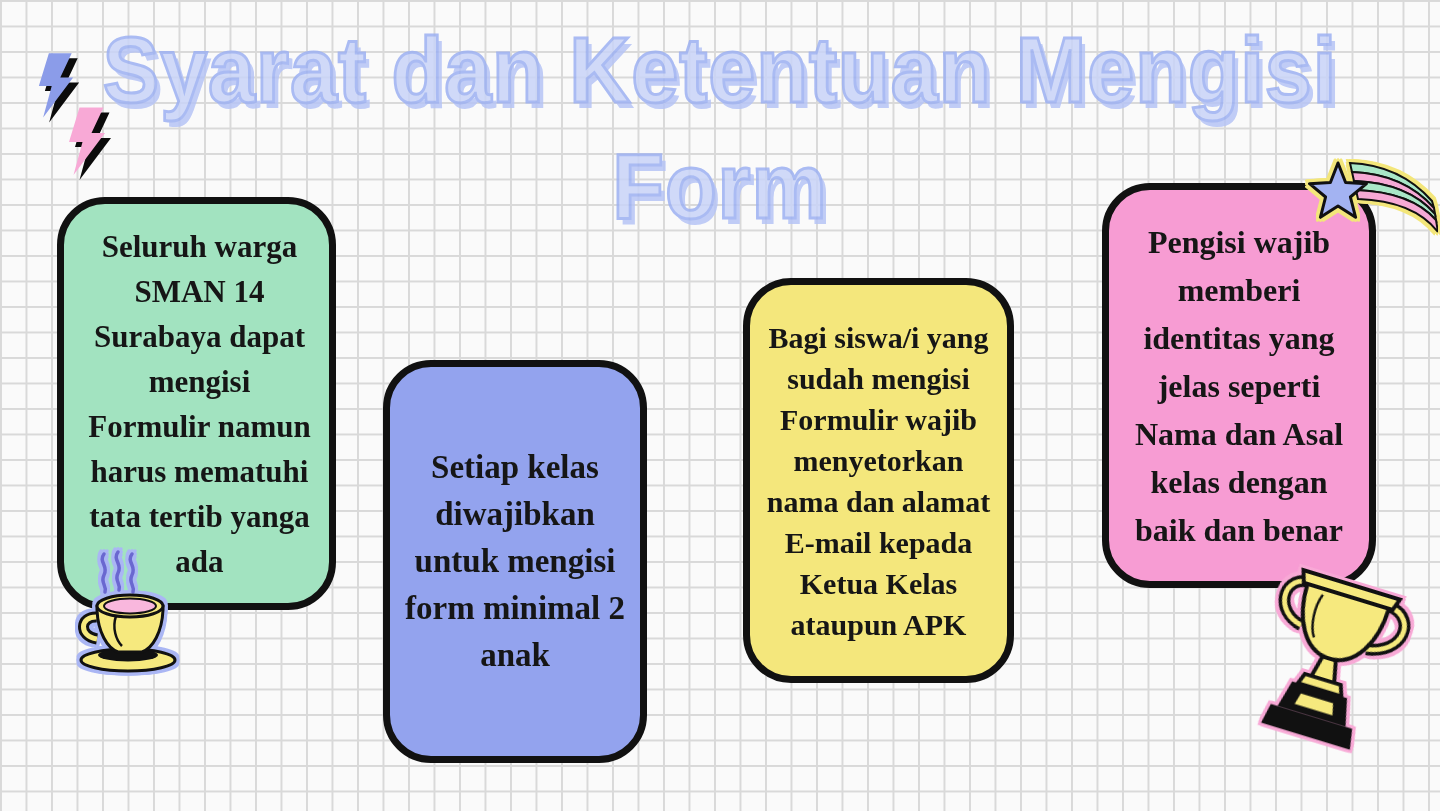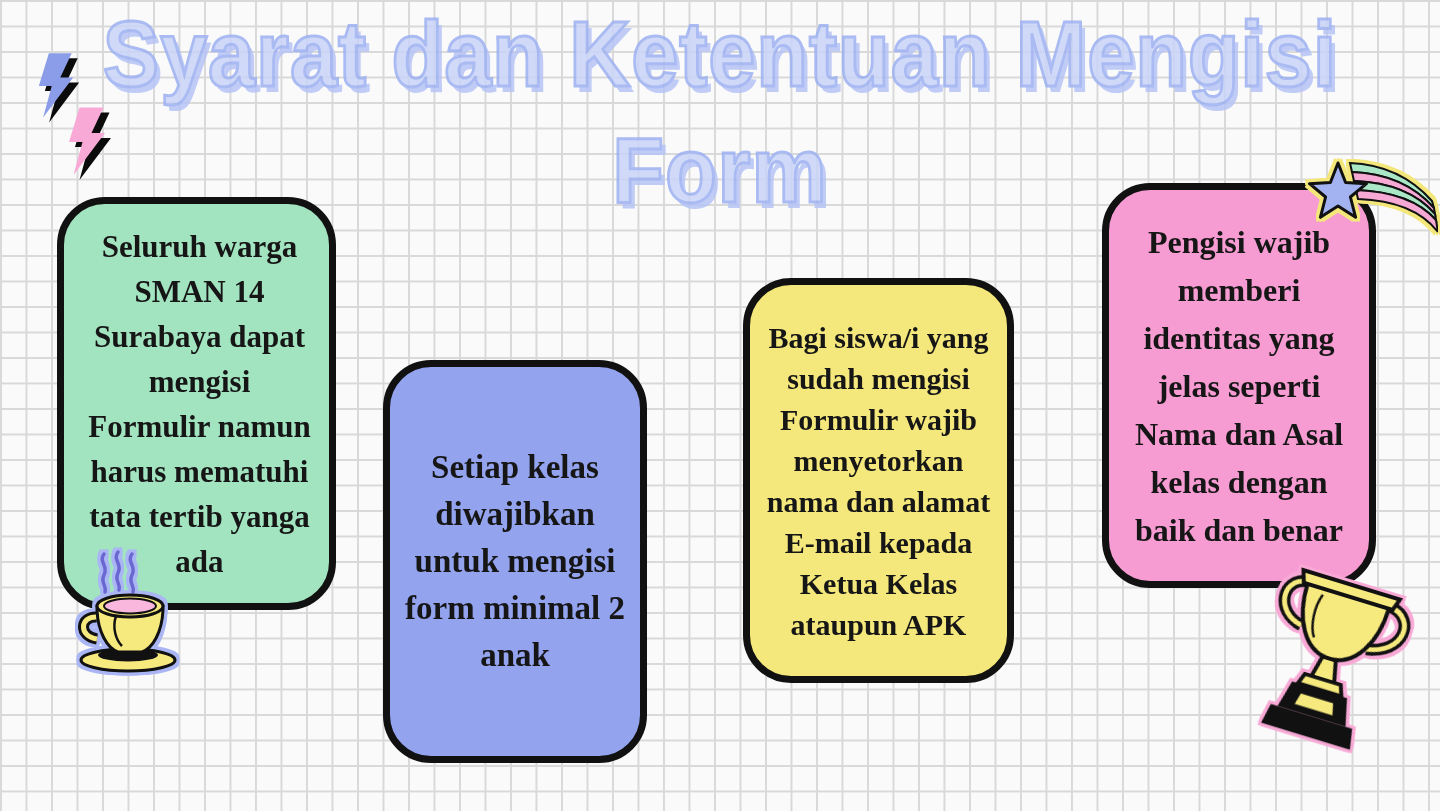--- a/index.html
+++ b/index.html
@@ -7,21 +7,21 @@
   .canvas{
     position:relative;width:1440px;height:811px;overflow:hidden;
     background-color:var(--bg,#fafafa);
     background-image:
       linear-gradient(to right, var(--grid,#d9d9d9) 1.5px, transparent 1.5px),
       linear-gradient(to bottom, var(--grid,#d9d9d9) 1.5px, transparent 1.5px);
     background-size:25.5px 25.5px;
   }
   
   .title{
-    position:absolute;left:0;right:0;top:4px;text-align:center;opacity:.85;
+    position:absolute;left:0;right:0;top:20px;text-align:center;opacity:.85;
   }
   .title-line{
     display:block;
     font-weight:700;
     font-size:92px;
     line-height:100px;
     letter-spacing:1px;
     color:var(--t-fill,#c9d4f8);
     -webkit-text-stroke:3px var(--t-outline,#9db1f2);
     text-shadow:5px 6px 0 var(--t-shadow,#b6c4f6);

